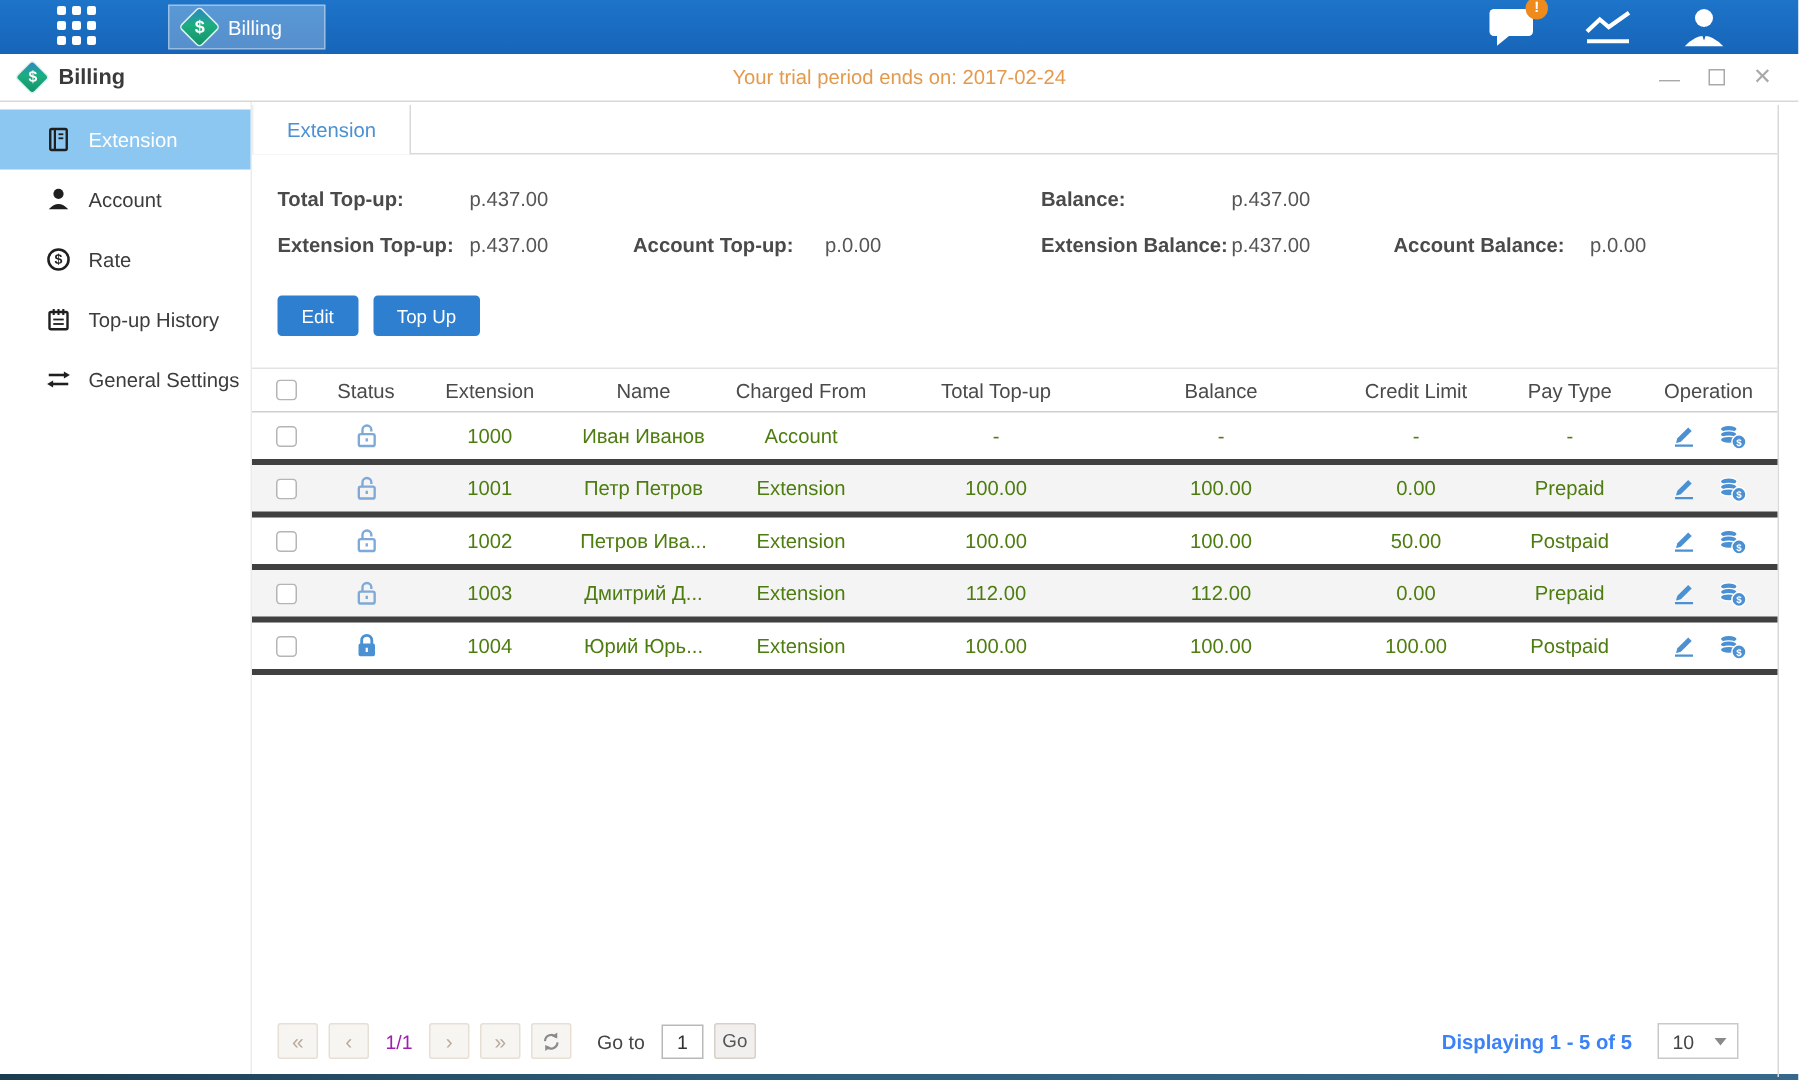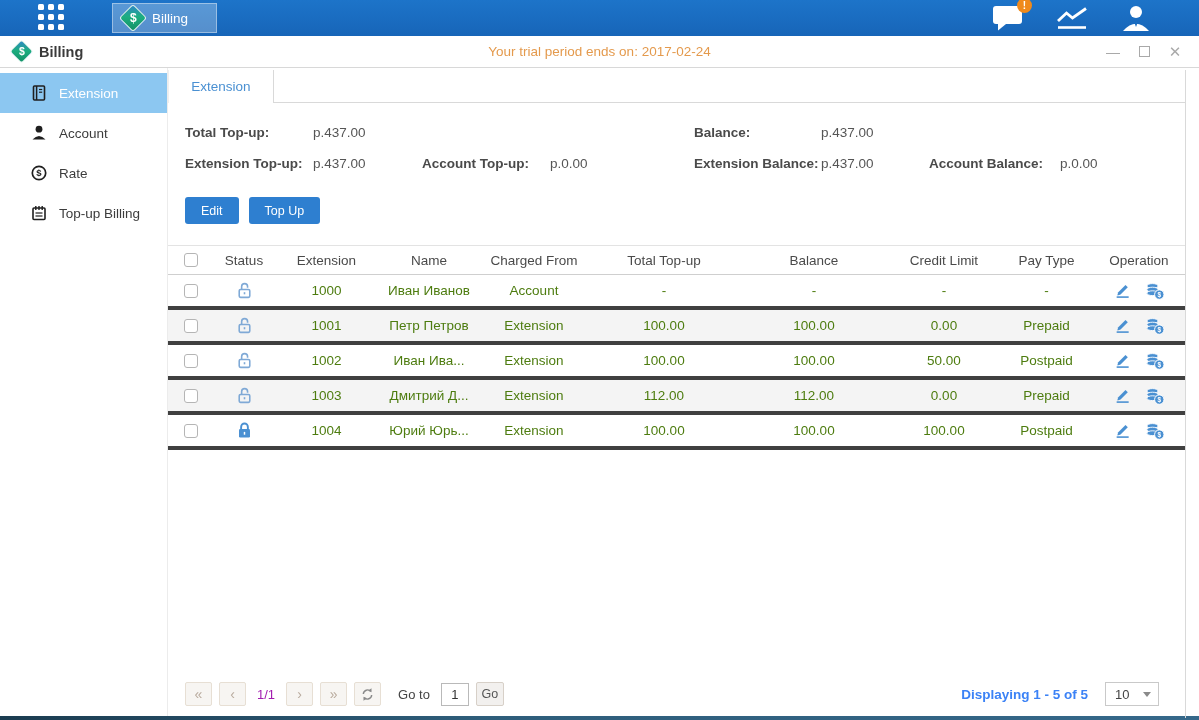--- a/index.html
+++ b/index.html
@@ -187,21 +187,30 @@
       </div>
       <div class="side-item">
         <svg width="18" height="18" viewBox="0 0 18 18">
           <rect x="3" y="4" width="12" height="11.5" rx="1" fill="none" stroke="#1f1f1f" stroke-width="1.6"></rect>
           <line x1="5.8" y1="2" x2="5.8" y2="6" stroke="#1f1f1f" stroke-width="1.4"></line>
           <line x1="9" y1="2" x2="9" y2="6" stroke="#1f1f1f" stroke-width="1.4"></line>
           <line x1="12.2" y1="2" x2="12.2" y2="6" stroke="#1f1f1f" stroke-width="1.4"></line>
           <line x1="5.5" y1="9" x2="12.5" y2="9" stroke="#1f1f1f" stroke-width="1.2"></line>
           <line x1="5.5" y1="12" x2="12.5" y2="12" stroke="#1f1f1f" stroke-width="1.2"></line>
         </svg>
-        <span>Top-up Billing</span>
+        <span>Top-up History</span>
+      </div>
+      <div class="side-item">
+        <svg width="18" height="18" viewBox="0 0 18 18">
+          <line x1="2.5" y1="6" x2="13" y2="6" stroke="#1f1f1f" stroke-width="1.7"></line>
+          <polygon points="12.6,3.7 12.6,8.3 16.6,6" fill="#1f1f1f"></polygon>
+          <line x1="5" y1="12" x2="15.5" y2="12" stroke="#1f1f1f" stroke-width="1.7"></line>
+          <polygon points="5.4,9.7 5.4,14.3 1.4,12" fill="#1f1f1f"></polygon>
+        </svg>
+        <span>General Settings</span>
       </div>
     </div>
 
     <div class="main">
       <div class="panel">
         <div class="tabstrip">
           <div class="tab">Extension</div>
         </div>
 
         <div class="summary">
@@ -322,21 +331,21 @@
                 </div>
             <div class="c c-status">
               <svg width="19" height="19" viewBox="0 0 18 18" style="display: inline;">
                 <rect x="4" y="8" width="10" height="7.5" rx="1.2" fill="none" stroke="#7fa9d6" stroke-width="1.5"></rect>
                 <path d="M6.3,8 V5.3 a2.8,2.8 0 0 1 5.6,0 V6.3" fill="none" stroke="#7fa9d6" stroke-width="1.5"></path>
                 <line x1="9" y1="10.6" x2="9" y2="12.6" stroke="#7fa9d6" stroke-width="1.5"></line>
               </svg>
 
             </div>
             <div class="c c-ext">1002</div>
-            <div class="c c-name">Иван Ива...</div>
+            <div class="c c-name">Петров Ива...</div>
             <div class="c c-charged">Extension</div>
             <div class="c c-topup">100.00</div>
             <div class="c c-bal">100.00</div>
             <div class="c c-credit">50.00</div>
             <div class="c c-pay">Postpaid</div>
             <div class="c c-op">
               <span class="op-icon">
                 <svg width="17" height="17" viewBox="0 0 16 16">
                   <line x1="2.5" y1="14.2" x2="13.8" y2="14.2" stroke="#4a90d2" stroke-width="1.5"></line>
                   <polygon points="3.2,12.2 4,9.6 10.8,2.8 13,5 6.2,11.8 3.4,12.6" fill="#4a90d2"></polygon>

